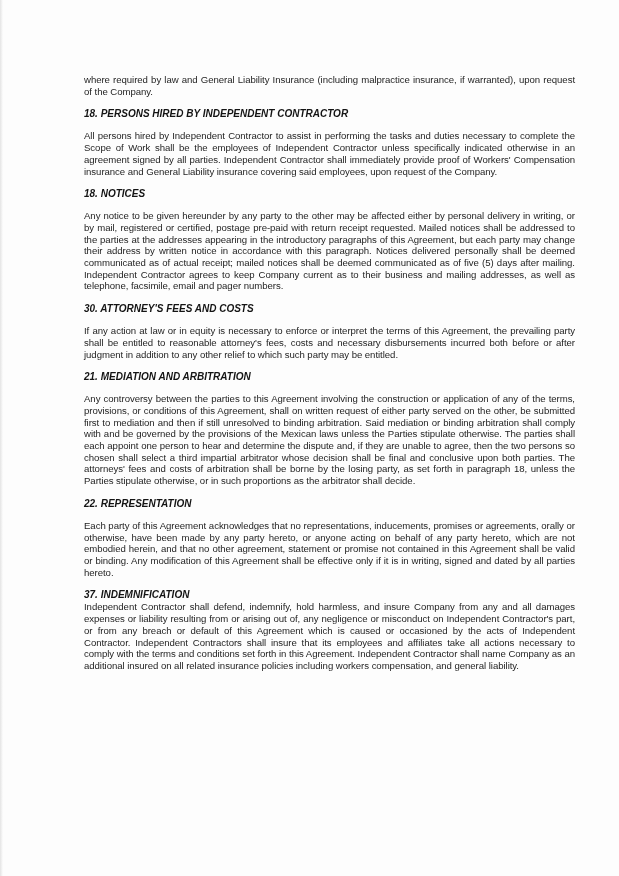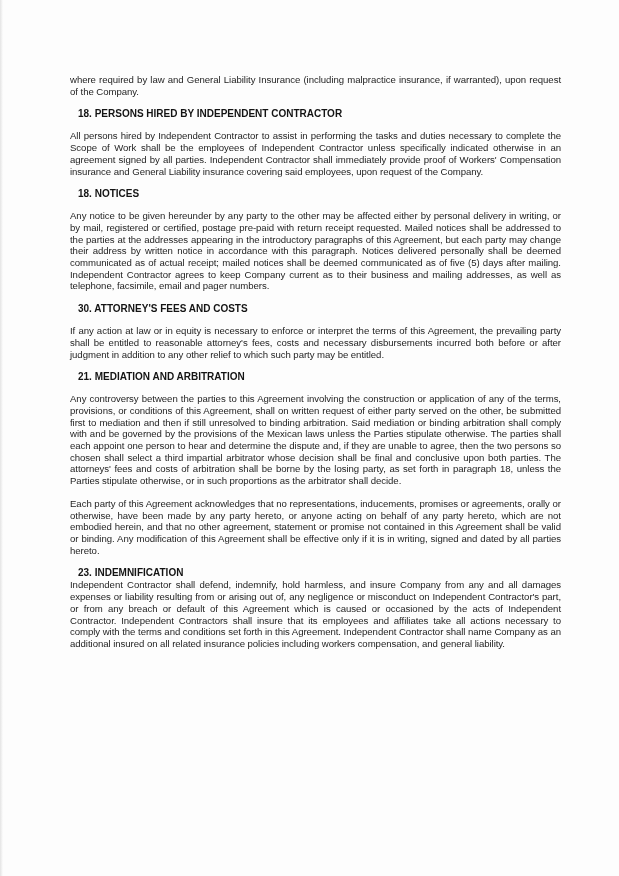--- a/index.html
+++ b/index.html
@@ -6,37 +6,38 @@
     body {
       width: 619px; height: 876px;
       background: #fdfdfd;
       position: relative;
       overflow: hidden;
       font-family: "Liberation Sans", sans-serif;
       color: #1e1e1e;
     }
     .page {
       position: absolute;
-      left: 70px;
+      left: 84px;
       top: 74px;
       width: 491px;
     }
     .para {
       font-size: 9.6px;
       line-height: 11.7px;
       text-align: justify;
       margin: 0;
       letter-spacing: -0.05px;
     }
     .heading {
       font-size: 10px;
       font-weight: bold;
       line-height: 12px;
-      margin: 8px;
+      margin: 0;
       color: #141414;
+      font-style: italic;
     }
     .gap-after-para { margin-bottom: 11px; }
     .gap-after-head { margin-bottom: 10px; }
     .gap-after-head-tight { margin-bottom: 0px; }
     .left-edge {
       position: absolute; left: 0; top: 0; width: 3px; height: 876px;
       background: linear-gradient(to right, #e4e4e4, #fdfdfd);
     }
   </style>
 </head>
@@ -62,21 +63,22 @@
     <h3 class="heading gap-after-head">30. ATTORNEY'S FEES AND COSTS</h3>
     <p class="para gap-after-para">If any action at law or in equity is necessary to enforce or interpret the terms of this Agreement, the prevailing party shall be entitled to reasonable attorney's fees, costs and necessary disbursements incurred both before or after judgment in addition to any other relief to which such party may be entitled.</p>
   </section>
 
   <section>
     <h3 class="heading gap-after-head">21. MEDIATION AND ARBITRATION</h3>
     <p class="para gap-after-para">Any controversy between the parties to this Agreement involving the construction or application of any of the terms, provisions, or conditions of this Agreement, shall on written request of either party served on the other, be submitted first to mediation and then if still unresolved to binding arbitration. Said mediation or binding arbitration shall comply with and be governed by the provisions of the Mexican laws unless the Parties stipulate otherwise. The parties shall each appoint one person to hear and determine the dispute and, if they are unable to agree, then the two persons so chosen shall select a third impartial arbitrator whose decision shall be final and conclusive upon both parties. The attorneys' fees and costs of arbitration shall be borne by the losing party, as set forth in paragraph 18, unless the Parties stipulate otherwise, or in such proportions as the arbitrator shall decide.</p>
   </section>
 
   <section>
+    <h3 class="heading gap-after-head">22. REPRESENTATION</h3>
     <p class="para gap-after-para">Each party of this Agreement acknowledges that no representations, inducements, promises or agreements, orally or otherwise, have been made by any party hereto, or anyone acting on behalf of any party hereto, which are not embodied herein, and that no other agreement, statement or promise not contained in this Agreement shall be valid or binding. Any modification of this Agreement shall be effective only if it is in writing, signed and dated by all parties hereto.</p>
   </section>
 
   <section>
-    <h3 class="heading gap-after-head-tight">23. INDEMNIFICATION</h3>
+    <h3 class="heading gap-after-head-tight">37. INDEMNIFICATION</h3>
     <p class="para">Independent Contractor shall defend, indemnify, hold harmless, and insure Company from any and all damages expenses or liability resulting from or arising out of, any negligence or misconduct on Independent Contractor's part, or from any breach or default of this Agreement which is caused or occasioned by the acts of Independent Contractor. Independent Contractors shall insure that its employees and affiliates take all actions necessary to comply with the terms and conditions set forth in this Agreement. Independent Contractor shall name Company as an additional insured on all related insurance policies including workers compensation, and general liability.</p>
   </section>
 
 </div>
 
 </body></html>

